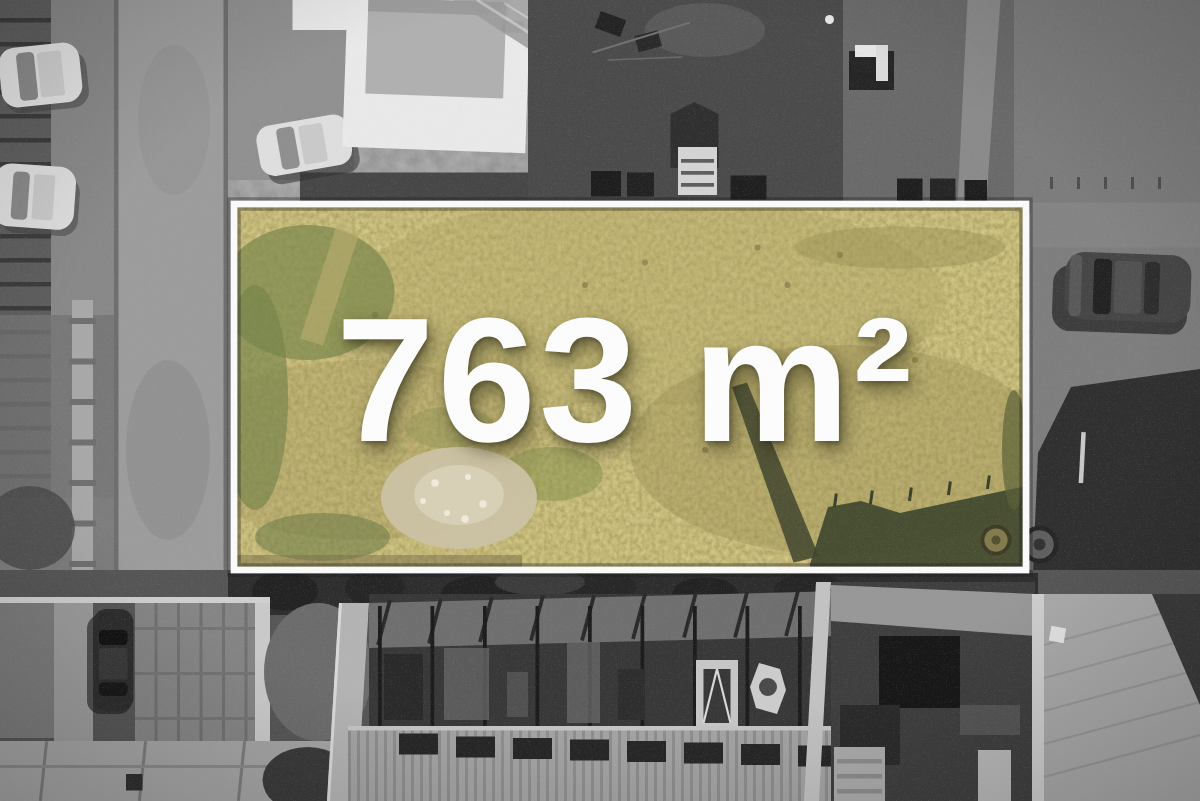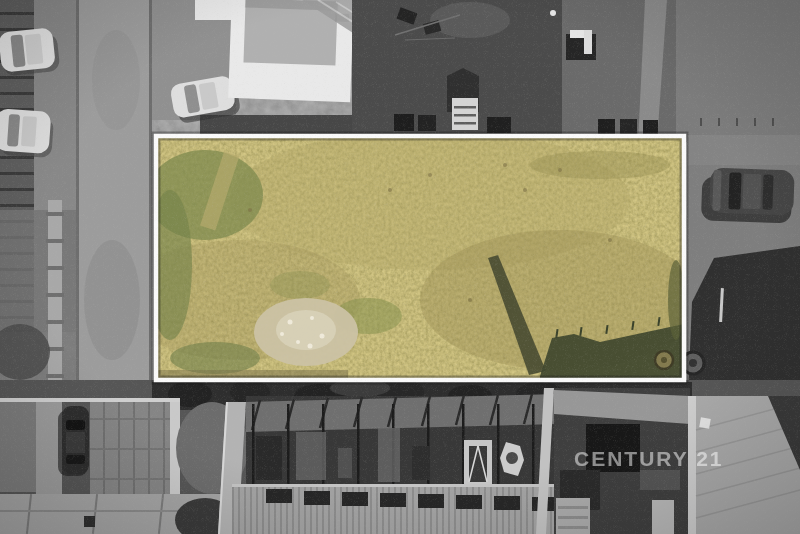--- a/index.html
+++ b/index.html
@@ -332,14 +332,14 @@
     <circle cx="664" cy="360" r="3" fill="#55502f"></circle>
   </g>
 
   <rect x="156" y="136" width="528" height="244" fill="none" stroke="rgba(25,25,25,0.35)" stroke-width="9"></rect>
   <rect x="156" y="136" width="528" height="244" fill="none" stroke="#fafafa" stroke-width="4.5"></rect>
 
   <rect width="800" height="534" filter="url(#grain)" opacity="0.16"></rect>
   <rect width="800" height="534" fill="url(#vig)"></rect>
 </svg>
 
-<div class="watermark">CENTURY 21</div>
+<div class="area-label">763 m²</div>
 </div>
 
 </body></html>

